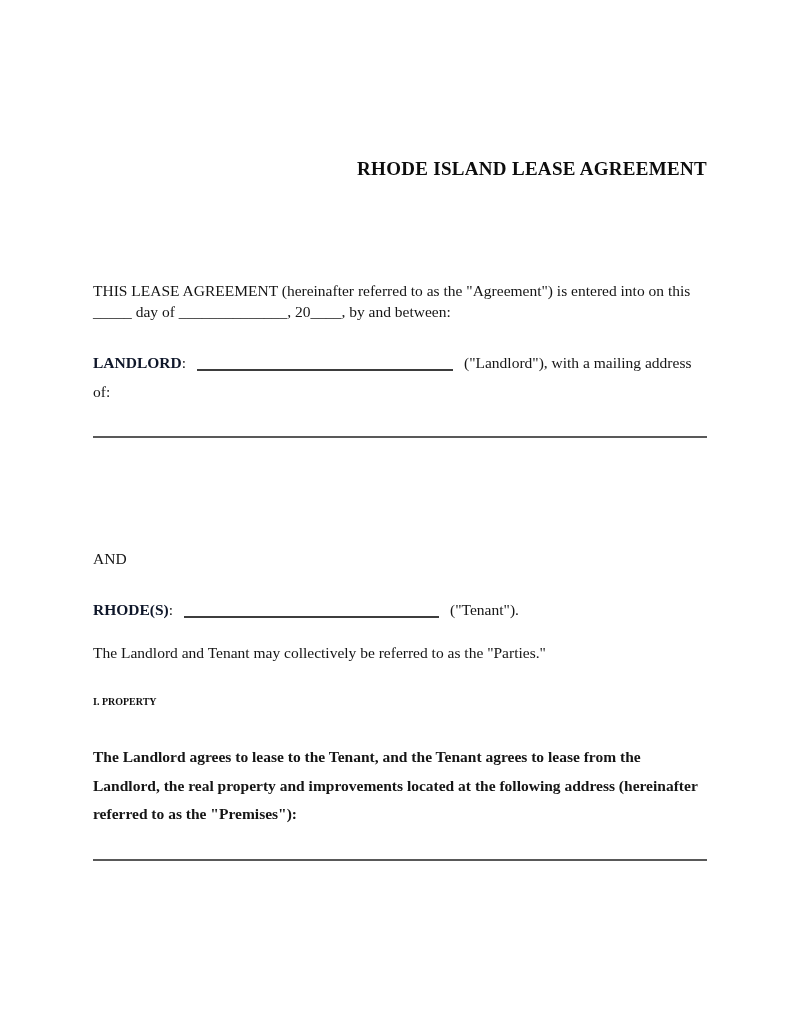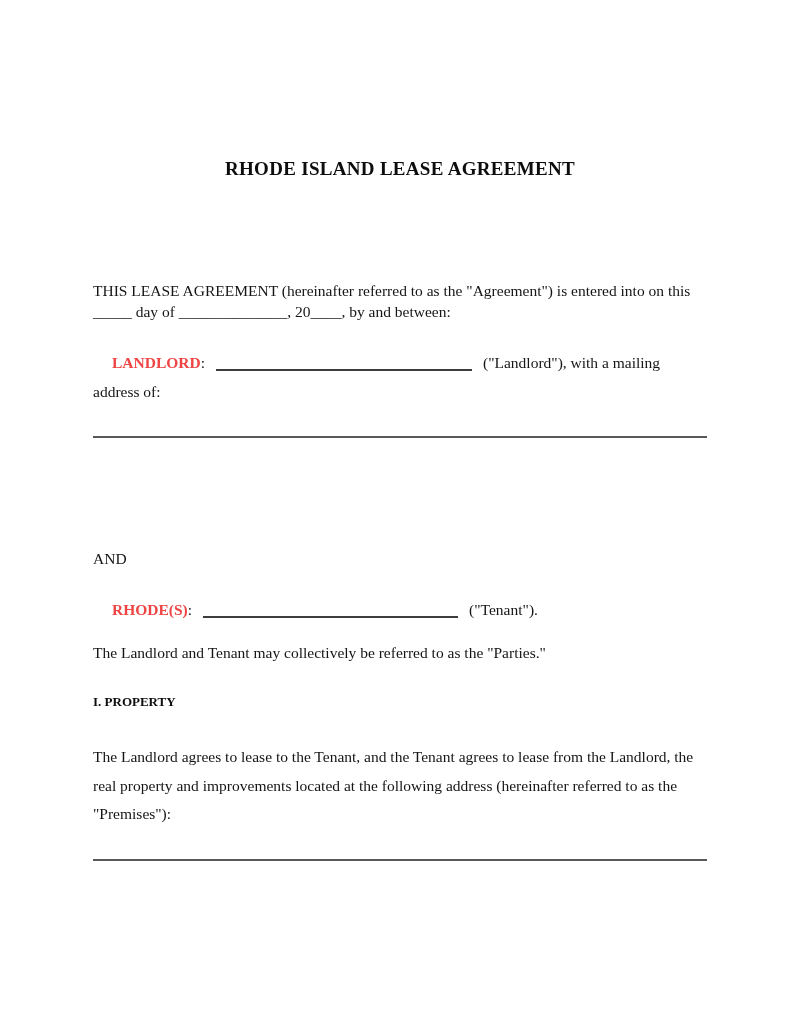--- a/index.html
+++ b/index.html
@@ -13,40 +13,40 @@
     height: 1035px;
     background: #ffffff;
     font-family: "Liberation Serif", "DejaVu Serif", serif;
     color: #111111;
     box-sizing: border-box;
     padding: 158px 93px 0 93px;
     overflow: hidden;
   }
   .title {
     margin: 0;
-    text-align: center;
+    text-align: right;
     font-size: 19px;
     font-weight: bold;
     letter-spacing: 0.3px;
     color: #0d0d0d;
   }
   .para {
     font-size: 15.5px;
     line-height: 21px;
     margin: 0;
     color: #151515;
   }
   .intro        { margin-top: 100px; }
   .landlord-para{ margin-top: 26px; line-height: 29px; }
   .tenant-para  { margin-top: 30px; }
   .and-para     { margin-top: 110px; }
   .parties-para { margin-top: 22px; }
-  .heading      { margin-top: 24px; font-weight: bold; font-size: 13px; line-height: 30px; color: #0d0d0d; }
-  .property-para{ margin-top: 26px; line-height: 28.5px; }
-  .bold-label   { font-weight: bold; color: #ef4444; margin-left: 19px; }
+  .heading      { margin-top: 24px; font-weight: bold; font-size: 10px; line-height: 30px; color: #0d0d0d; }
+  .property-para{ margin-top: 26px; line-height: 28.5px; font-weight: bold; }
+  .bold-label   { font-weight: bold; color: #0f172a; }
   .fill-line {
     display: inline-block;
     height: 0;
     border-bottom: 2px solid #3d3d3d;
     vertical-align: -3px;
     margin: 0 11px;
   }
   .fill-line.landlord { width: 256px; }
   .fill-line.tenant   { width: 255px; }
   .rule {

